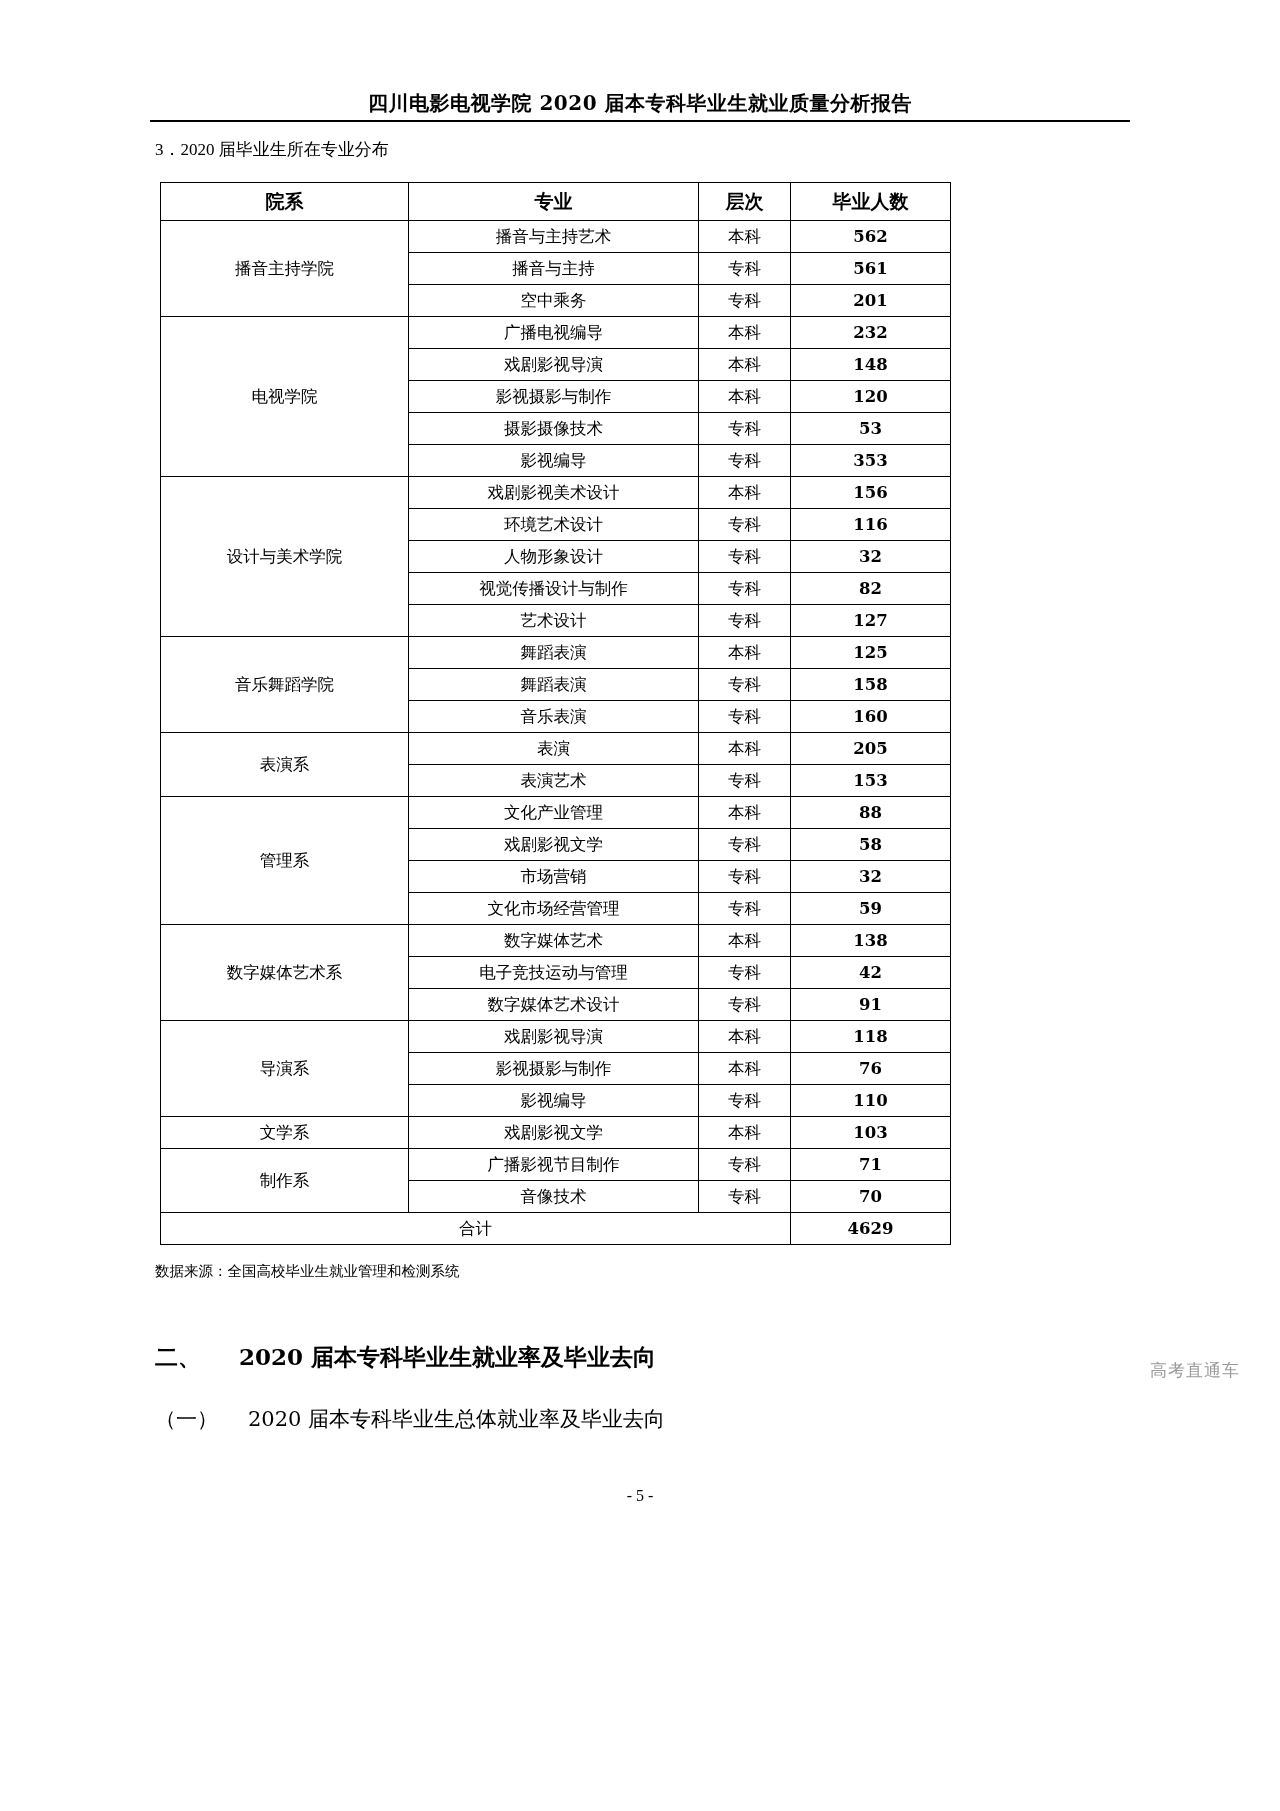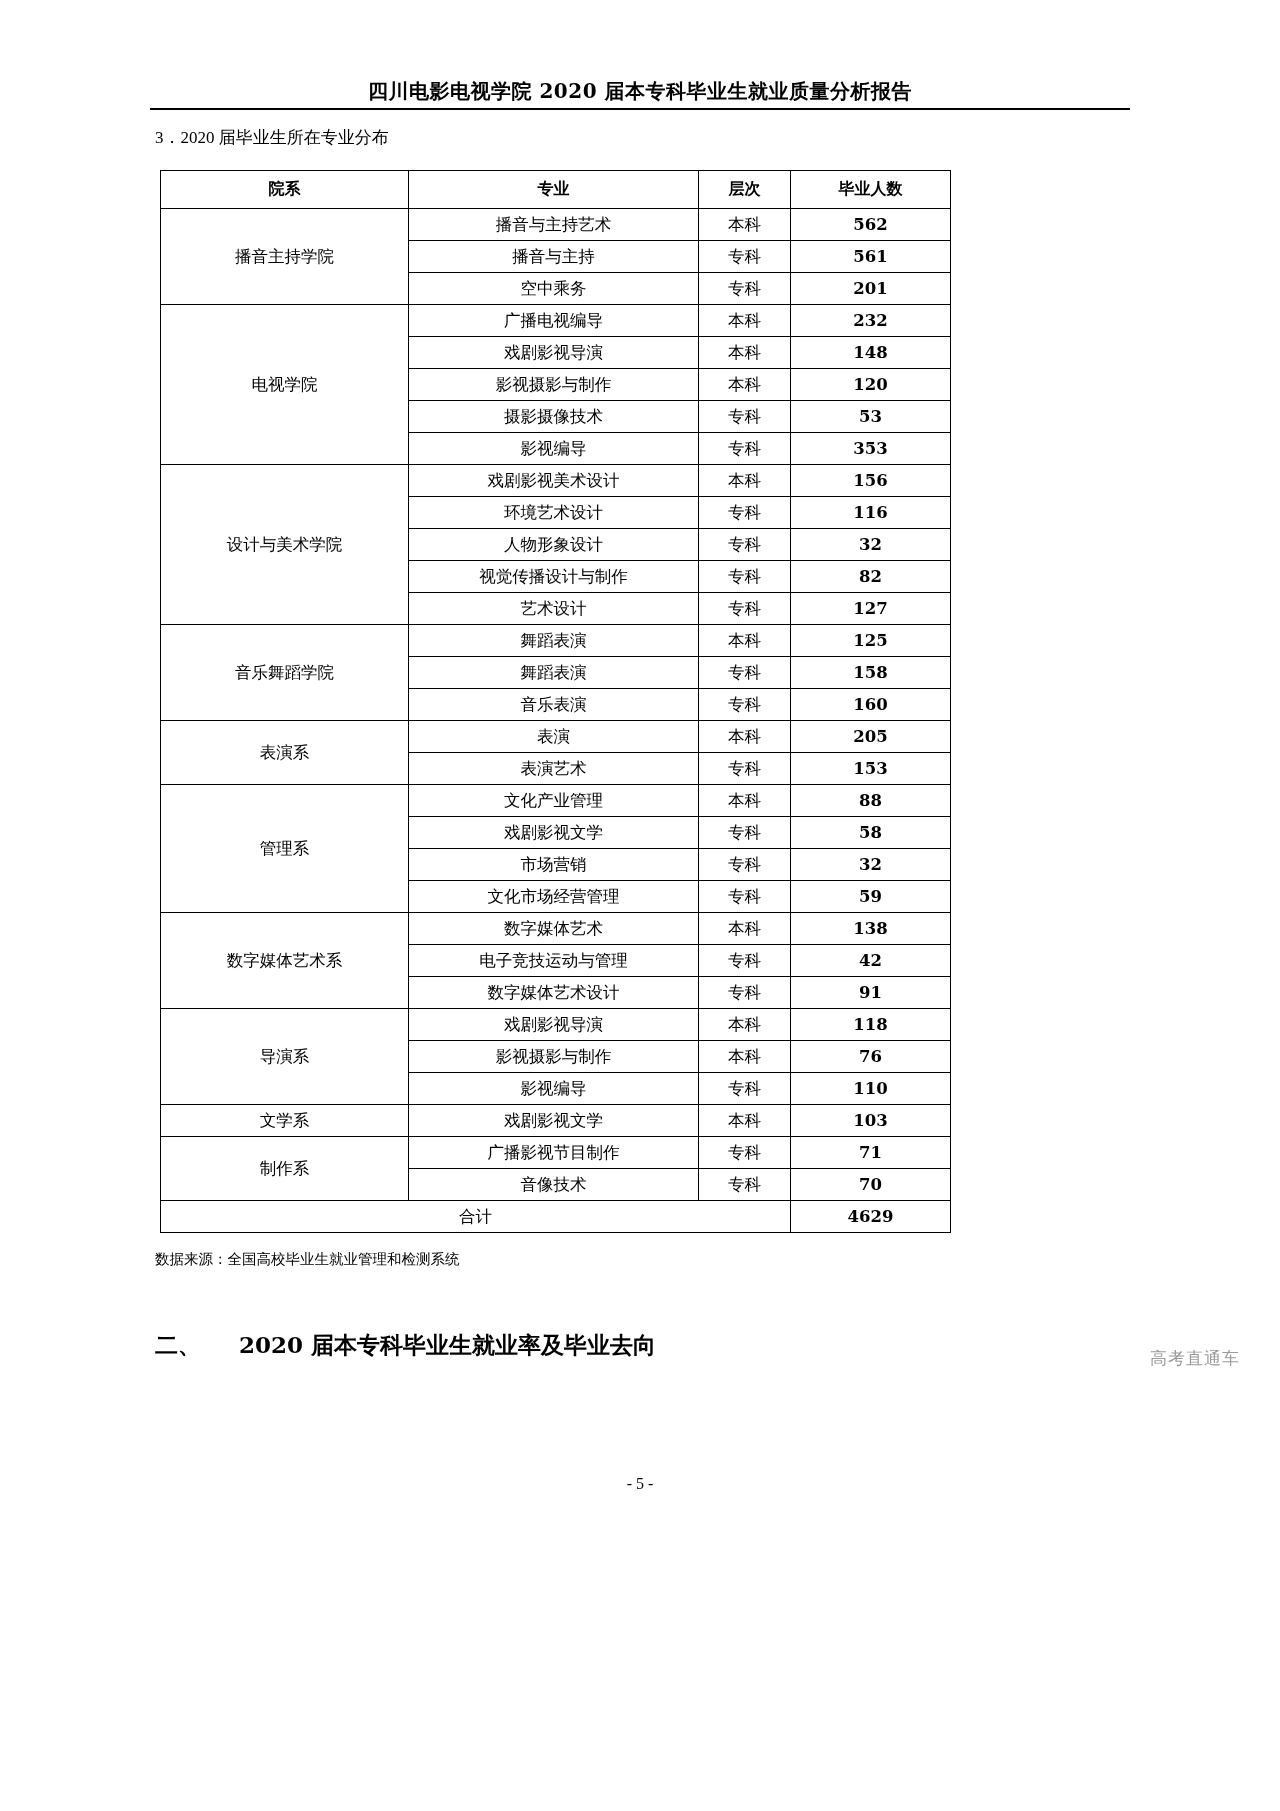--- a/index.html
+++ b/index.html
@@ -10,21 +10,21 @@
   body {
     width: 1280px;
     height: 1811px;
     position: relative;
     font-family: "Liberation Serif", "DejaVu Serif", serif;
     color: #000000;
     overflow: hidden;
   }
   .page {
     position: absolute;
-    left: 0; top: 0;
+    left: 0; top: 12px;
     width: 1280px;
     height: 1394px;
   }
   .header {
     position: absolute;
     left: 150px;
     top: 78px;
     width: 980px;
     text-align: center;
     font-size: 20px;
@@ -59,21 +59,21 @@
     text-align: center;
     vertical-align: middle;
     font-size: 16.5px;
     height: 31px;
     padding: 0;
     font-family: "DejaVu Serif", serif;
   }
   table.dist th {
     font-weight: 600;
     height: 37px;
-    font-size: 16px;
+    font-size: 19px;
   }
   td.dept {
     font-size: 16.5px;
   }
   td.num {
     font-weight: 600;
     font-family: "Liberation Serif", serif;
     font-size: 17px;
     margin-left: 16px;
   }
@@ -328,16 +328,19 @@
         </tr>
       </tbody>
   </table>
 
   <div class="source-note">数据来源：全国高校毕业生就业管理和检测系统</div>
 
   <div class="heading-2">
     <span class="num-cn">二、</span><span>2020 届本专科毕业生就业率及毕业去向</span>
   </div>
 
+  <div class="heading-3">
+    <span class="paren">（一）</span><span>2020 届本专科毕业生总体就业率及毕业去向</span>
+  </div>
 
   <div class="page-number">- 5 -</div>
   <div class="watermark">高考直通车</div>
 </div>
 
 </body></html>

